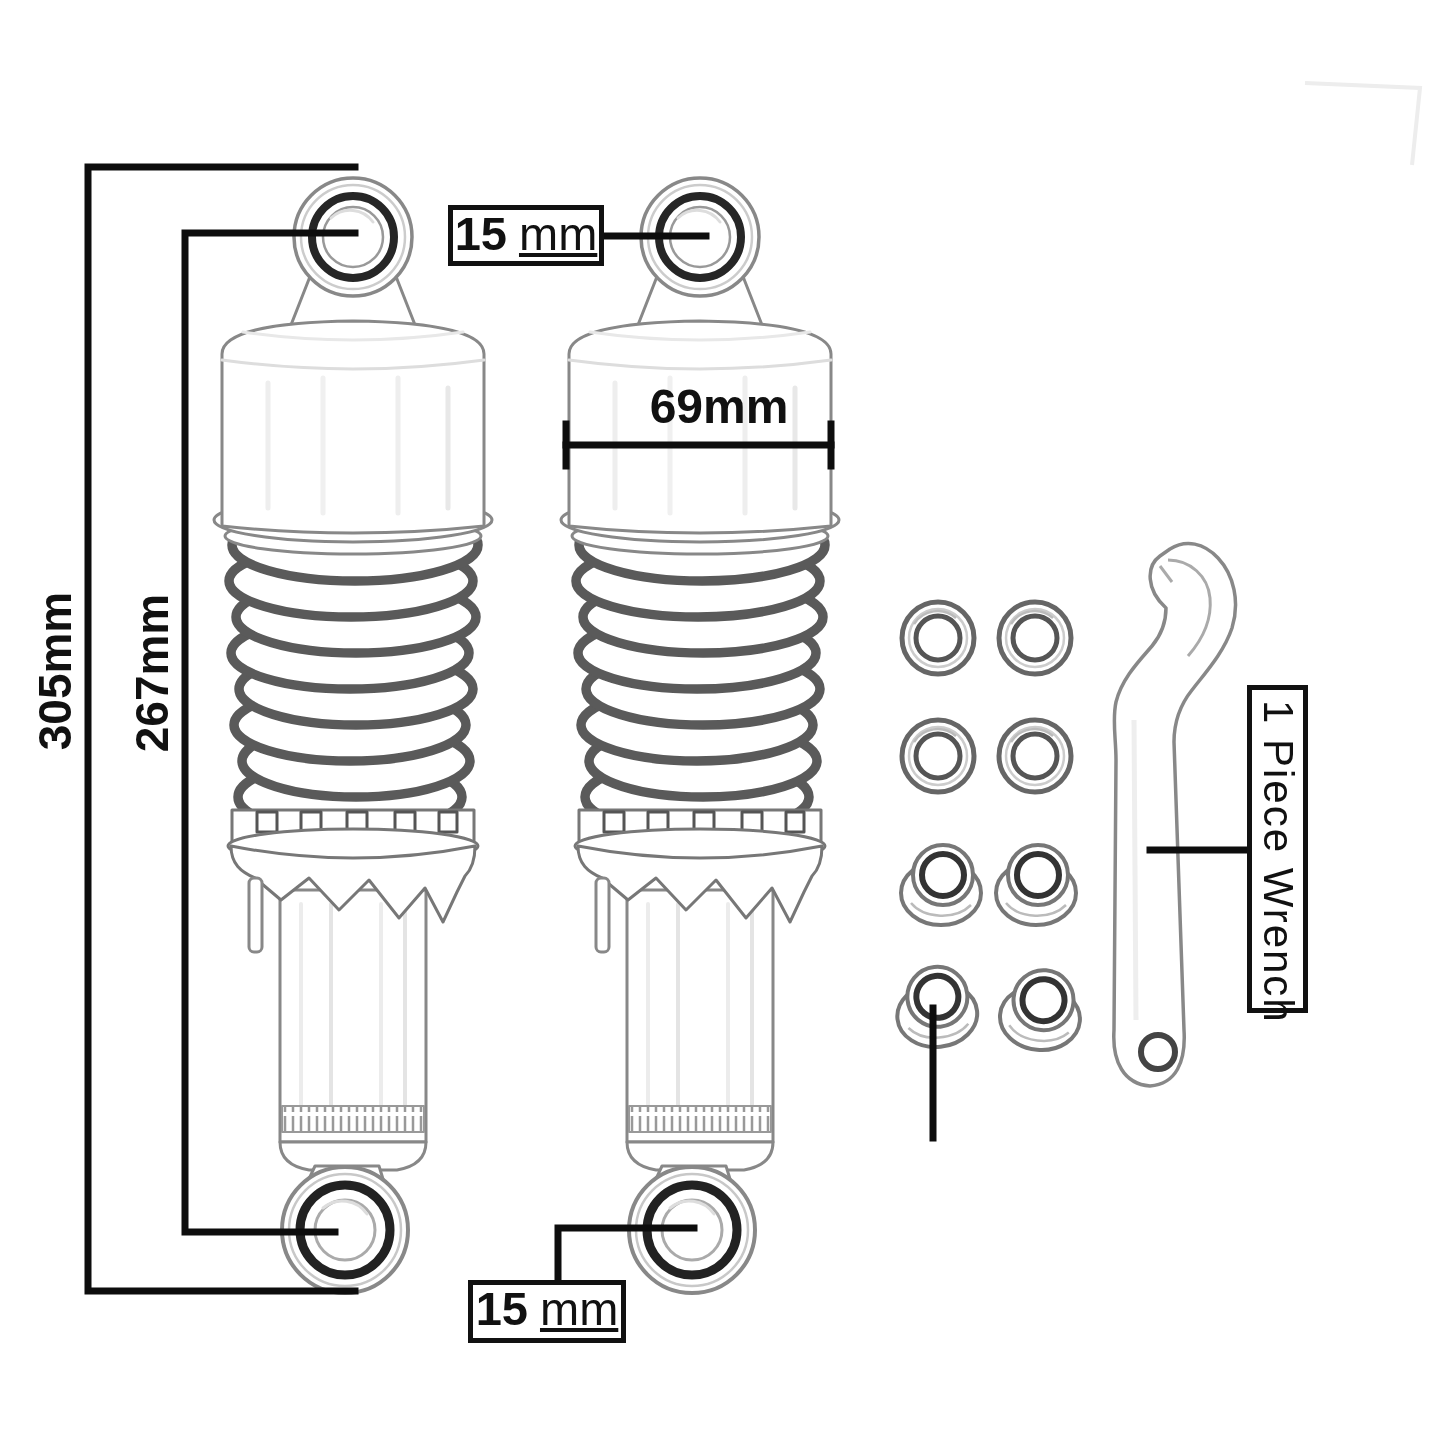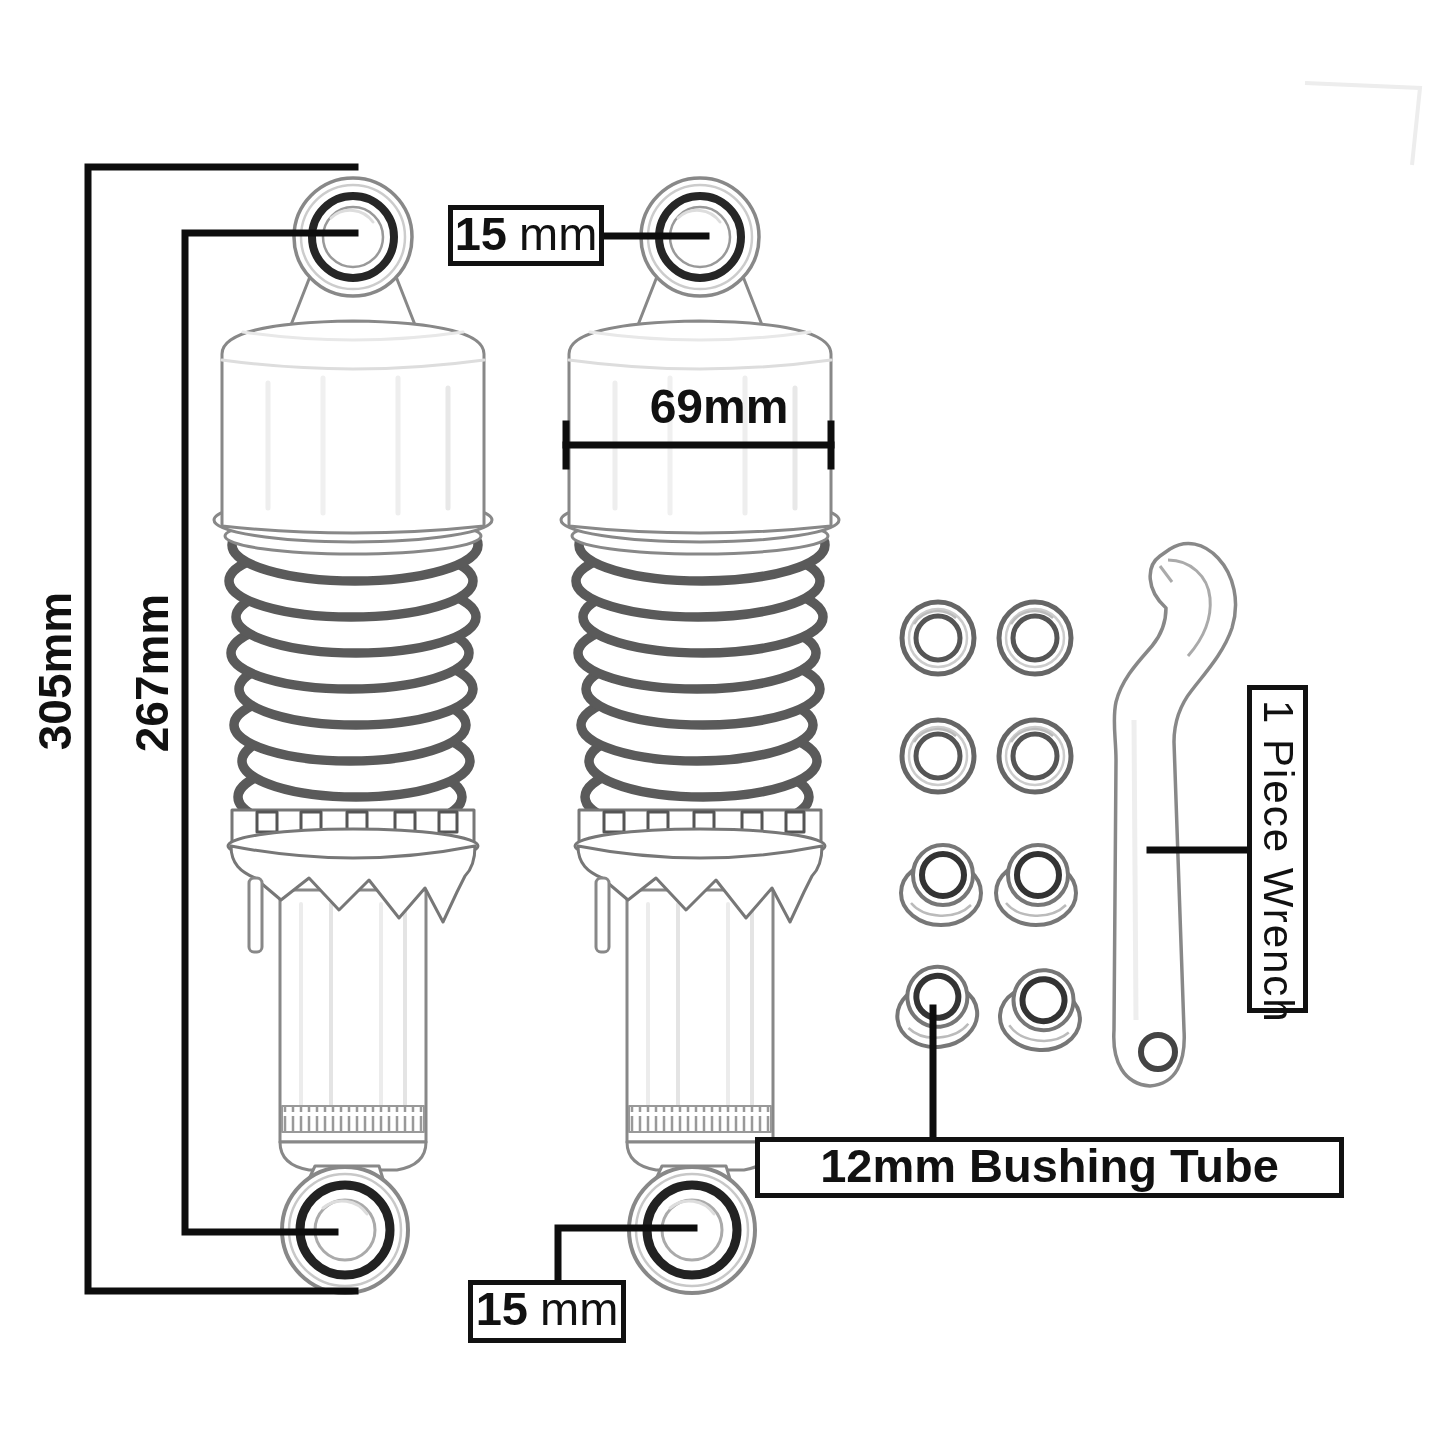--- a/index.html
+++ b/index.html
@@ -6,21 +6,21 @@
   .canvas{
     position:relative;width:1445px;height:1445px;background:#ffffff;overflow:hidden;
     font-family:"Liberation Sans", sans-serif;color:#111;
   }
   .artwork{position:absolute;left:0;top:0;}
   .lbl{position:absolute;box-sizing:border-box;background:#fff;border:5px solid #111;
        display:flex;justify-content:center;line-height:1;}
   .dim-text{position:absolute;font-weight:bold;white-space:nowrap;line-height:1;}
   .eye-box{font-size:47px;}
   .eye-box .num{font-weight:bold;}
-  .eye-box .unit{font-weight:400;margin-left:12px;}
+  .eye-box .unit{font-weight:400;margin-left:12px;text-decoration:underline;}
   .v-rot{transform:translate(-50%,-50%) rotate(-90deg);transform-origin:center;}
   .bushing-box{font-size:47px;font-weight:bold;letter-spacing:0px;}
   .wrench-box{padding-top:10px;align-items:flex-start;}
   .wrench-box .vtext{
     writing-mode:vertical-rl;text-orientation:mixed;font-size:42px;font-weight:400;
     white-space:nowrap;letter-spacing:2px;
   }
 </style>
 </head>
 <body>
@@ -166,19 +166,18 @@
 
   <div class="dim-text v-rot" style="left:55px;top:671px;font-size:46px;">305mm</div>
 
   <div class="dim-text v-rot" style="left:152px;top:673px;font-size:46px;">267mm</div>
 
   <div class="lbl eye-box" style="left:468px;top:1280px;width:158px;height:63px;">
     <span class="num">15</span>
       <span class="unit">mm</span>
   </div>
 
-  <div class="lbl bushing-box" style="left:755px;top:1137px;width:589px;height:61px;">12mm Bushing Tube</div>
 
   <div class="lbl wrench-box" style="left:1247px;top:685px;width:61px;height:328px;">
     <span class="vtext">1 Piece Wrench</span>
   </div>
 
 </div>
 
 </body></html>

